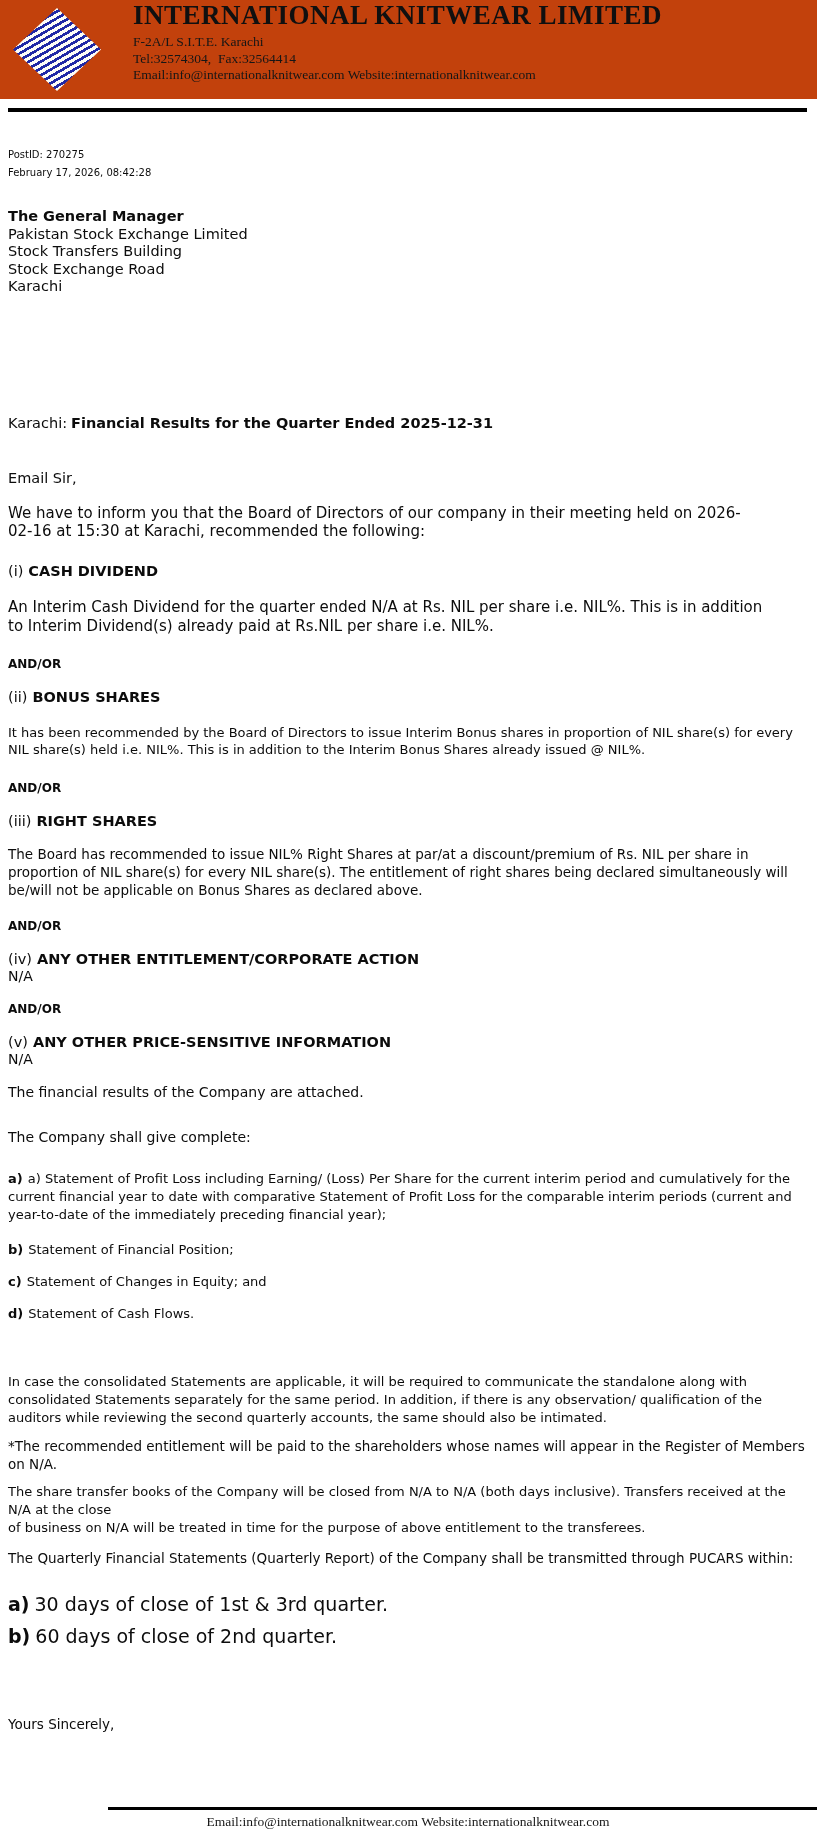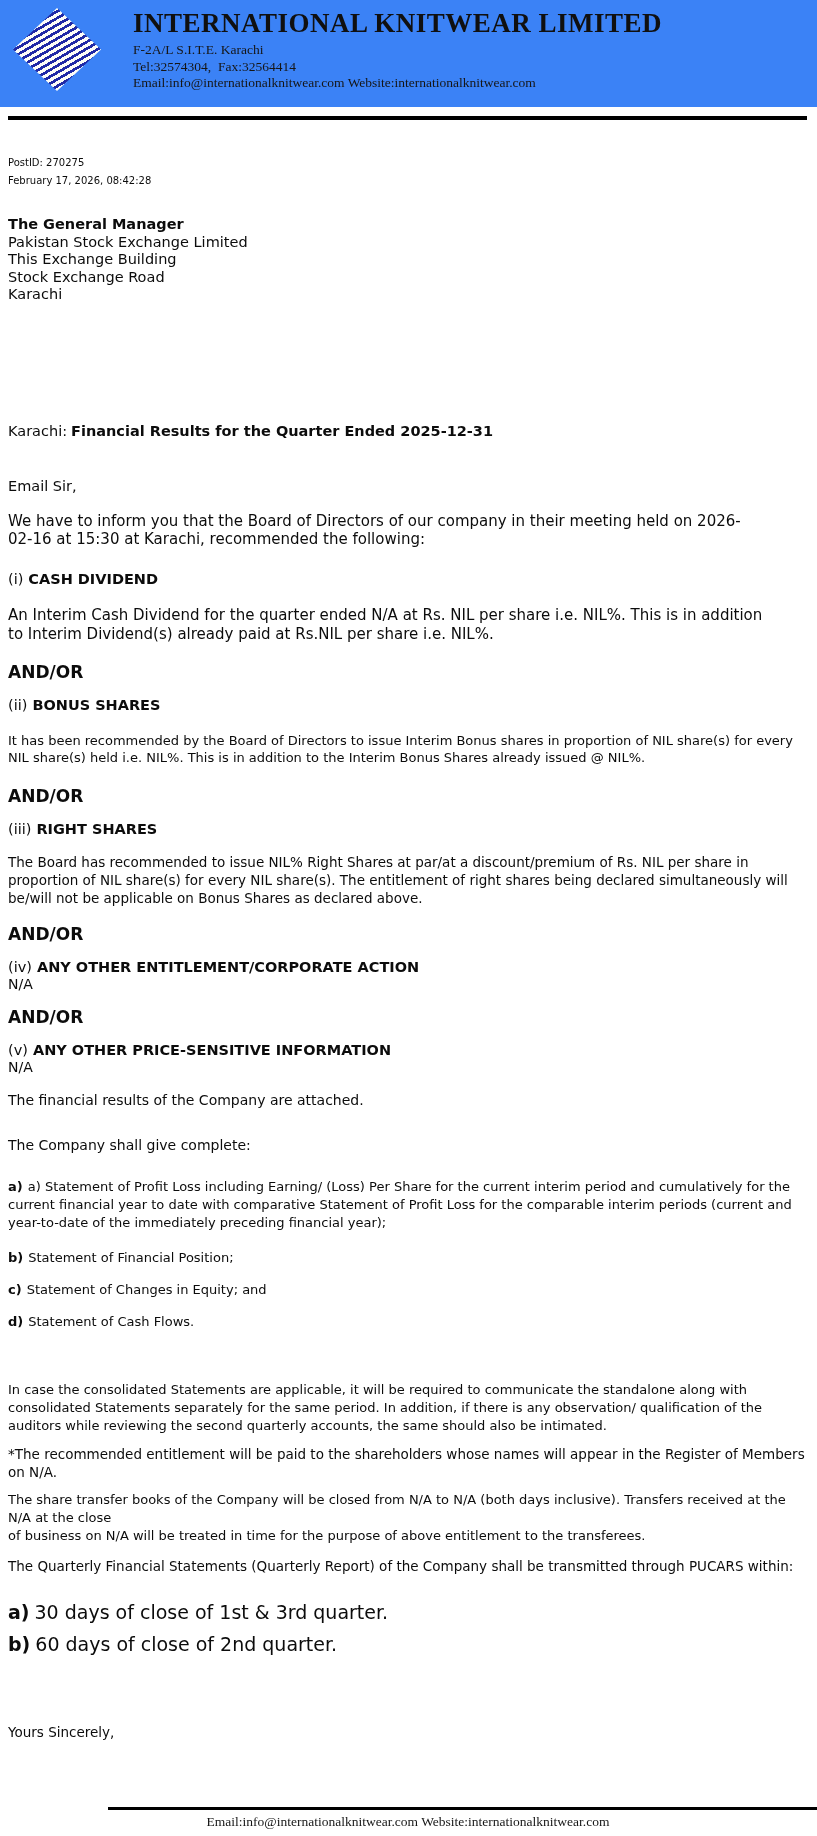--- a/index.html
+++ b/index.html
@@ -2,21 +2,21 @@
 <html><head>
 <meta charset="utf-8">
 <style>
   html,body{margin:0;padding:0;background:#fff;}
   .page{
     width:817px;height:1836px;position:relative;background:#fff;
     overflow:hidden;color:#0c0c0c;
     font-family:"DejaVu Sans",sans-serif;
   }
   
-  .letterhead{position:relative;background:#3b82f6;padding:8px 8px 4px 133px;min-height:95px;}
+  .letterhead{position:relative;background:#c2410c;padding:0 8px 4px 133px;min-height:95px;}
   .logo{
     position:absolute;left:13px;top:8px;width:88px;height:83px;
     clip-path:polygon(50% 0,100% 50%,50% 100%,0 50%);
     background:repeating-linear-gradient(150deg,#2029a6 0 2.7px,#fdfdf7 2.7px 5.9px);
   }
   .company-name{
     margin:0 0 3px 0;font-family:"Liberation Serif",serif;font-weight:bold;
     font-size:27px;letter-spacing:.5px;color:#101010;white-space:nowrap;
   }
   .addr{
@@ -35,21 +35,21 @@
   .salutation{margin-top:37px !important;font-size:14.5px;line-height:18px;}
   .intro{margin-top:17px !important;font-size:15px;line-height:18px;padding-right:44px;}
   .sec-h{font-size:14.5px;line-height:18px;}
   .sec-h .numeral{margin-right:5px;}
   .mt-h1{margin-top:22px !important;}
   .mt-h{margin-top:15px !important;}
   .sec-body{font-size:15px;line-height:19px;margin-top:18px !important;padding-right:44px;}
   .sec-body.small{font-size:13px;line-height:17px;padding-right:0;}
   .sec-body.mid{font-size:13.5px;line-height:18px;padding-right:0;margin-top:15px !important;}
   .na{font-size:14px;line-height:17px;}
-  .andor{font-weight:bold;font-size:17px;line-height:17px;}
+  .andor{font-weight:bold;font-size:12px;line-height:17px;}
   .mt-andor1{margin-top:20px !important;}
   .mt-andor2{margin-top:22px !important;}
   .mt-andor3{margin-top:19px !important;}
   .mt-andor4{margin-top:16px !important;}
   .attached{margin-top:15px !important;font-size:14px;line-height:18px;}
   .complete-intro{margin-top:27px !important;font-size:14px;line-height:18px;}
   .list-item{margin-left:100px;font-size:13px;line-height:18px;}
   .list-item .marker,.q-item .marker{font-weight:bold;margin-right:5px;}
   .li-a{margin-top:24px !important;}
   .li-b{margin-top:17px !important;}
@@ -85,21 +85,21 @@
   <div class="rule"></div>
 
   <main class="body">
 
     <p class="meta">PostID: 270275</p>
     <p class="meta" style="margin-top:0 !important;">February 17, 2026, 08:42:28</p>
 
     <div class="recipient">
       <p class="rcpt-name">The General Manager</p>
       <p>Pakistan Stock Exchange Limited</p>
-      <p>This Exchange Building</p>
+      <p>Stock Transfers Building</p>
       <p>Stock Exchange Road</p>
       <p>Karachi</p>
     </div>
 
     <p class="subject-line"><span>Karachi:</span><b>Financial Results for the Quarter Ended 2025-12-31</b></p>
 
     <p class="salutation">Email Sir,</p>
 
     <p class="intro">We have to inform you that the Board of Directors of our company in their meeting held on 2026-02-16 at 15:30 at Karachi, recommended the following:</p>
 

